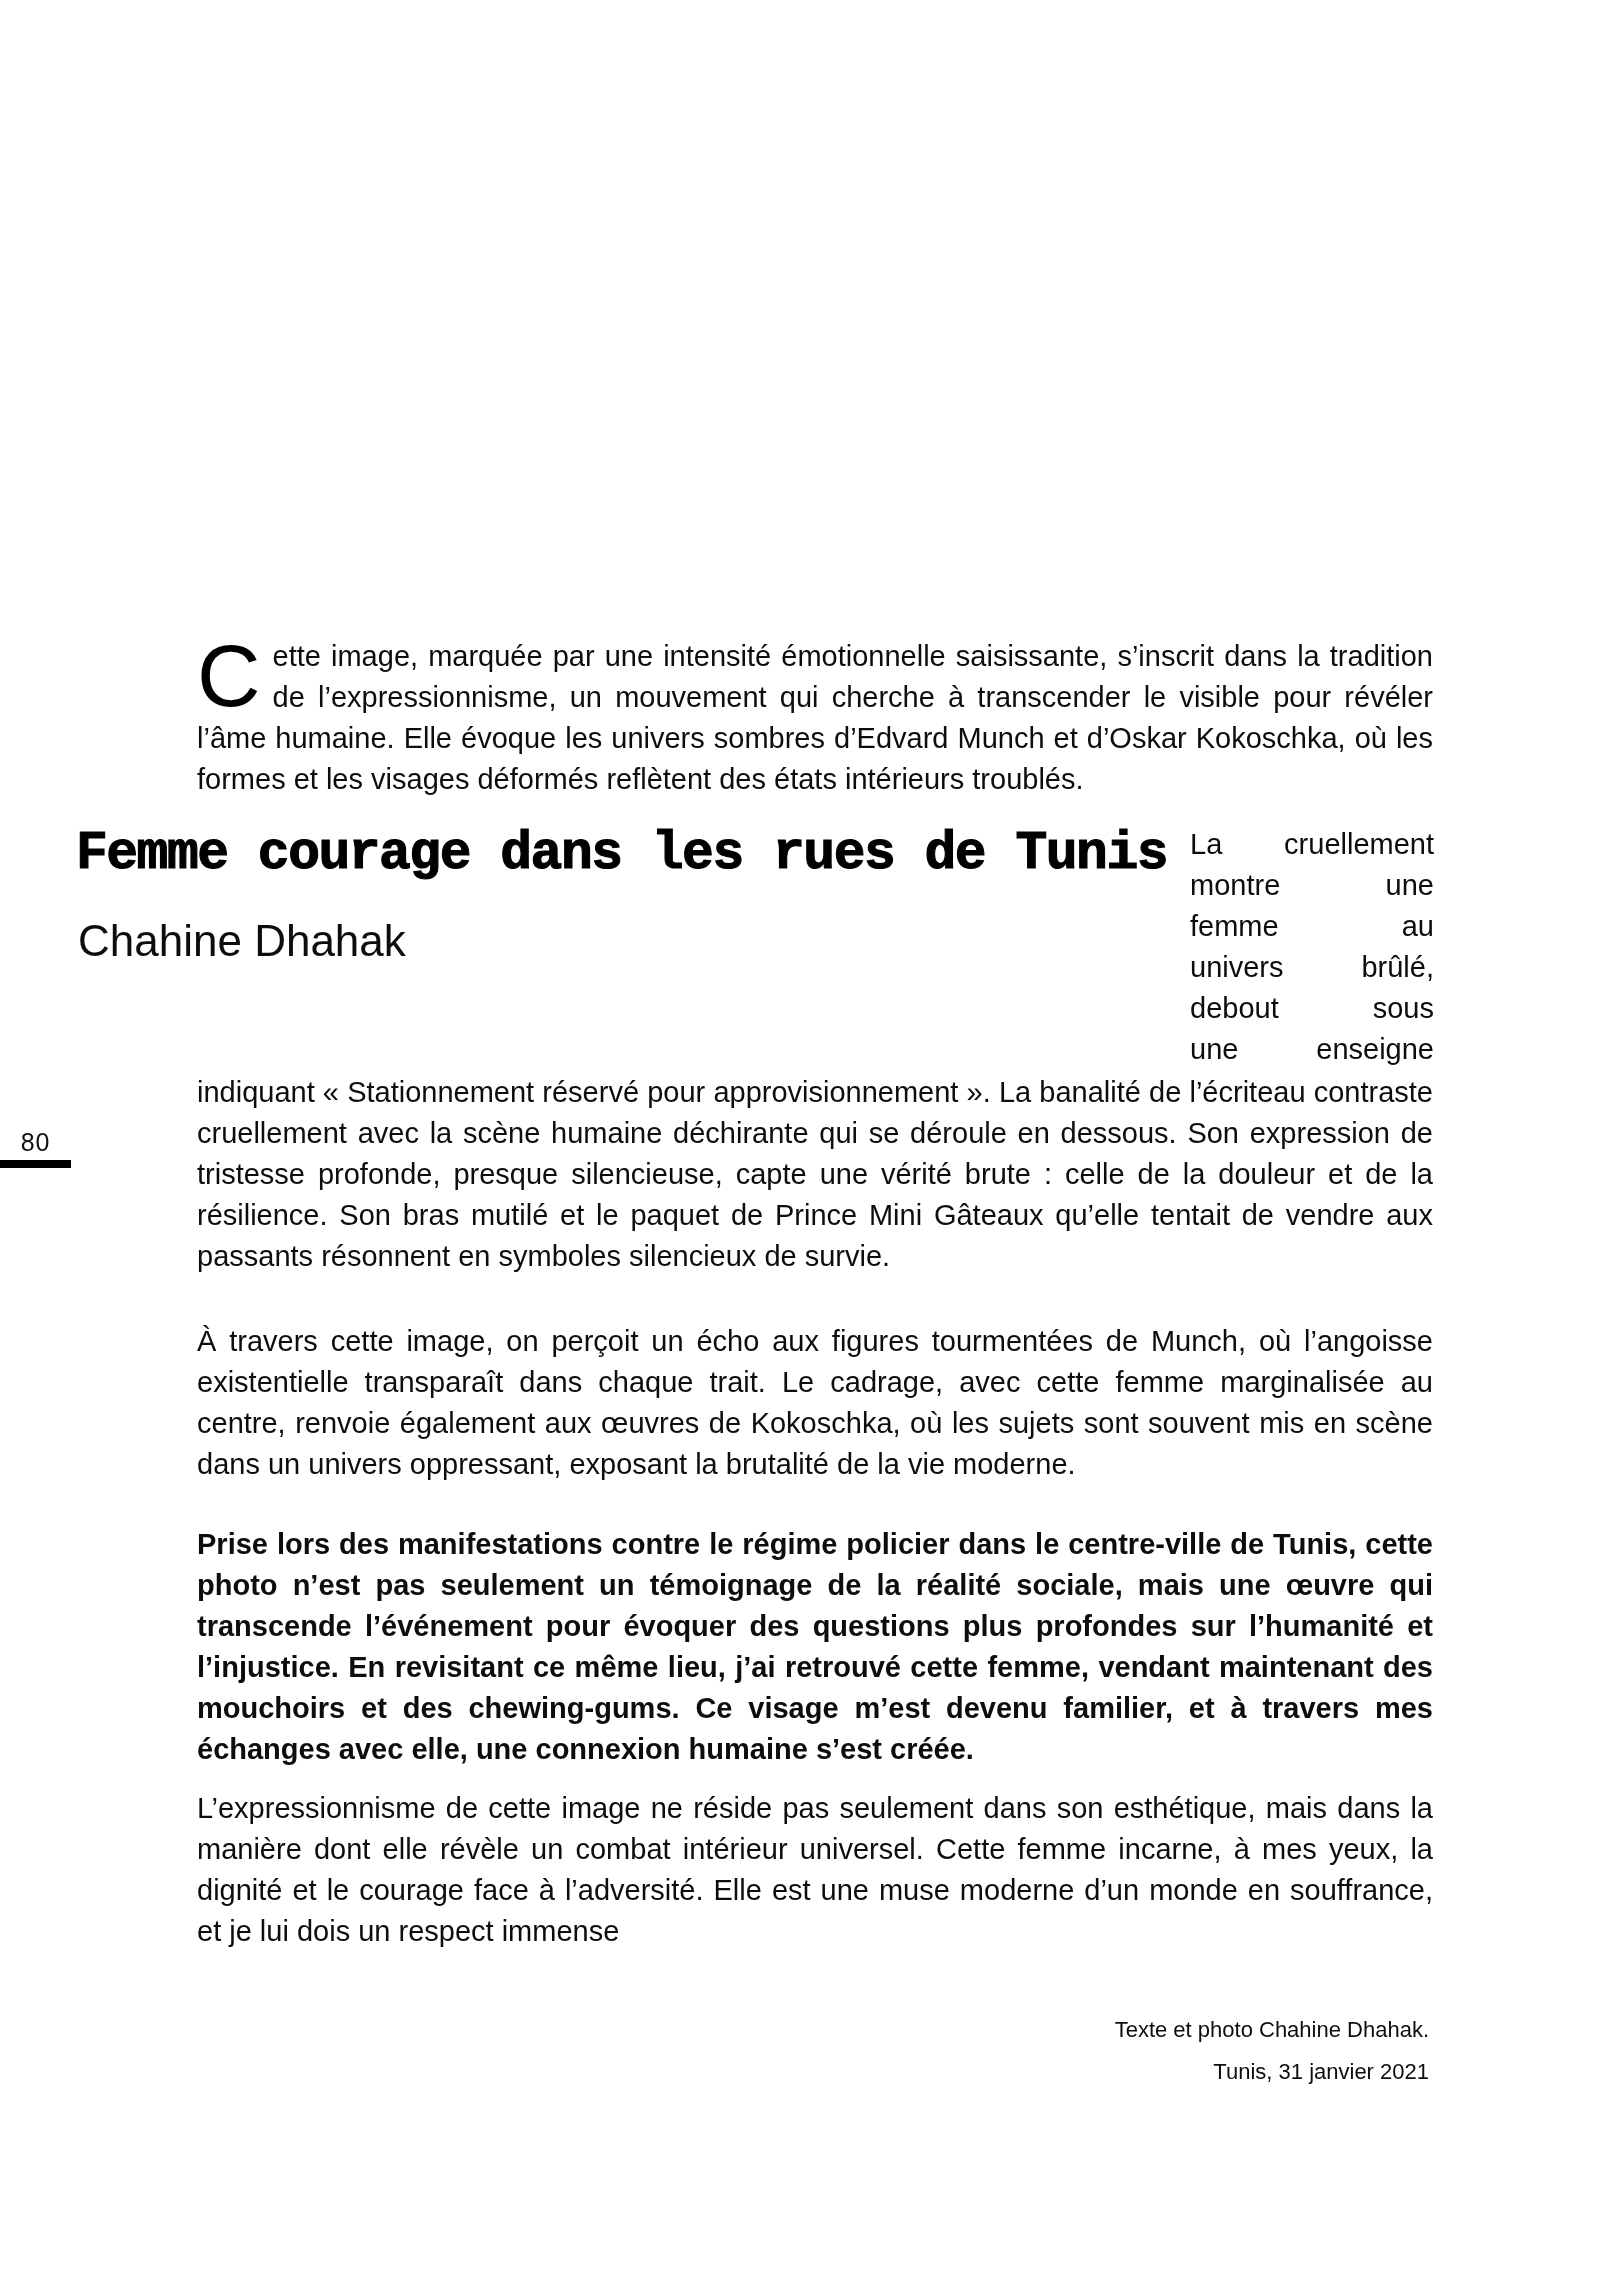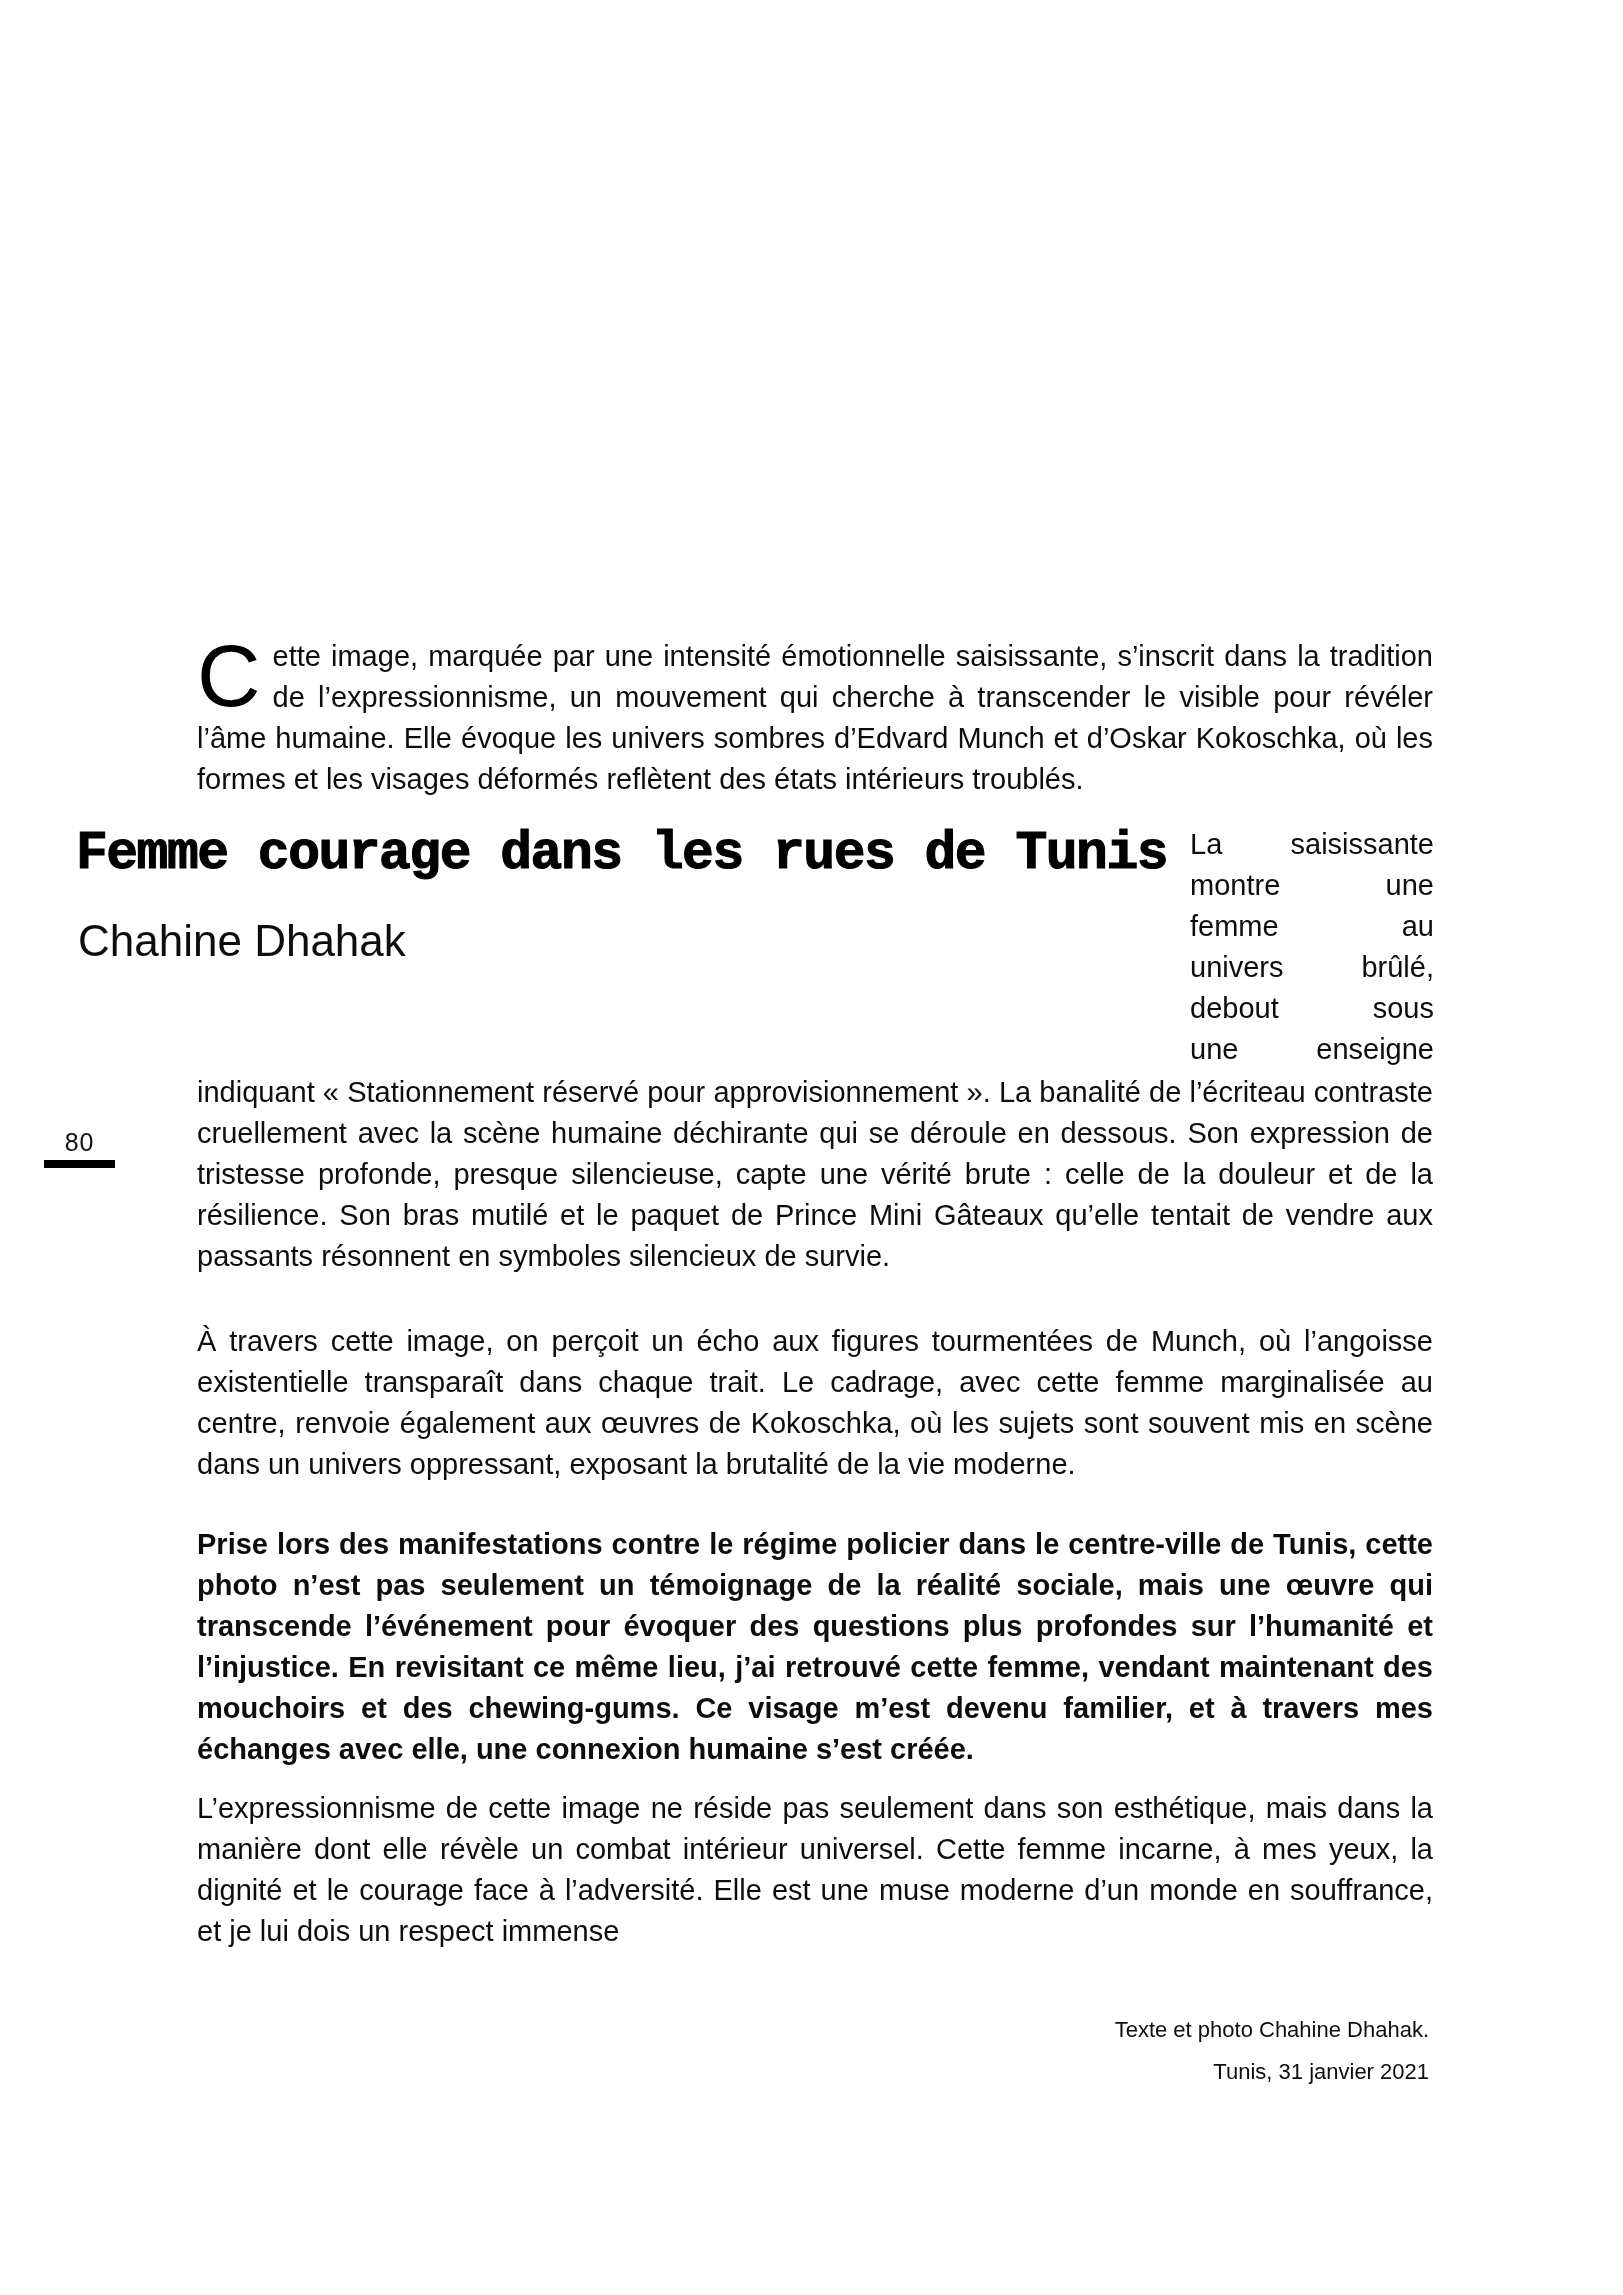--- a/index.html
+++ b/index.html
@@ -96,21 +96,20 @@
   .par-1 { top: 1321px; }
   .par-2 { top: 1524px; font-weight: bold; }
   .par-3 { top: 1788px; }
 
   
   .folio {
     position: absolute;
     left: 0;
     top: 1128px;
     width: 71px;
-    padding-left: 44px;
   }
   .folio-number {
     display: block;
     text-align: center;
     font-size: 25px;
     letter-spacing: 0.8px;
     color: #111;
   }
   .folio-rule {
     margin-top: 3.4px;
@@ -135,21 +134,21 @@
 
 <div class="page">
 
   <p class="intro"><span class="dropcap">C</span><span>ette image, marquée par une intensité émotionnelle saisissante, s’inscrit dans la tradition de l’expressionnisme, un mouvement qui cherche à transcender le visible pour révéler l’âme humaine. Elle évoque les univers sombres d’Edvard Munch et d’Oskar Kokoschka, où les formes et les visages déformés reflètent des états intérieurs troublés.</span></p>
 
   <h1 class="headline">Femme courage dans les rues de Tunis</h1>
 
   <div class="author">Chahine Dhahak</div>
 
   <div class="side-col">
-    <div class="side-line">La saisissante</div>
+    <div class="side-line">La cruellement</div>
     <div class="side-line">montre une</div>
     <div class="side-line">femme au</div>
     <div class="side-line">univers brûlé,</div>
     <div class="side-line">debout sous</div>
     <div class="side-line">une enseigne</div>
   </div>
 
   <p class="par par-0">indiquant « Stationnement réservé pour approvisionnement ». La banalité de l’écriteau contraste cruellement avec la scène humaine déchirante qui se déroule en dessous. Son expression de tristesse profonde, presque silencieuse, capte une vérité brute : celle de la douleur et de la résilience. Son bras mutilé et le paquet de Prince Mini Gâteaux qu’elle tentait de vendre aux passants résonnent en symboles silencieux de survie.</p>
   <p class="par par-1">À travers cette image, on perçoit un écho aux figures tourmentées de Munch, où l’angoisse existentielle transparaît dans chaque trait. Le cadrage, avec cette femme marginalisée au centre, renvoie également aux œuvres de Kokoschka, où les sujets sont souvent mis en scène dans un univers oppressant, exposant la brutalité de la vie moderne.</p>
   <p class="par par-2">Prise lors des manifestations contre le régime policier dans le centre-ville de Tunis, cette photo n’est pas seulement un témoignage de la réalité sociale, mais une œuvre qui transcende l’événement pour évoquer des questions plus profondes sur l’humanité et l’injustice. En revisitant ce même lieu, j’ai retrouvé cette femme, vendant maintenant des mouchoirs et des chewing-gums. Ce visage m’est devenu familier, et à travers mes échanges avec elle, une connexion humaine s’est créée.</p>

